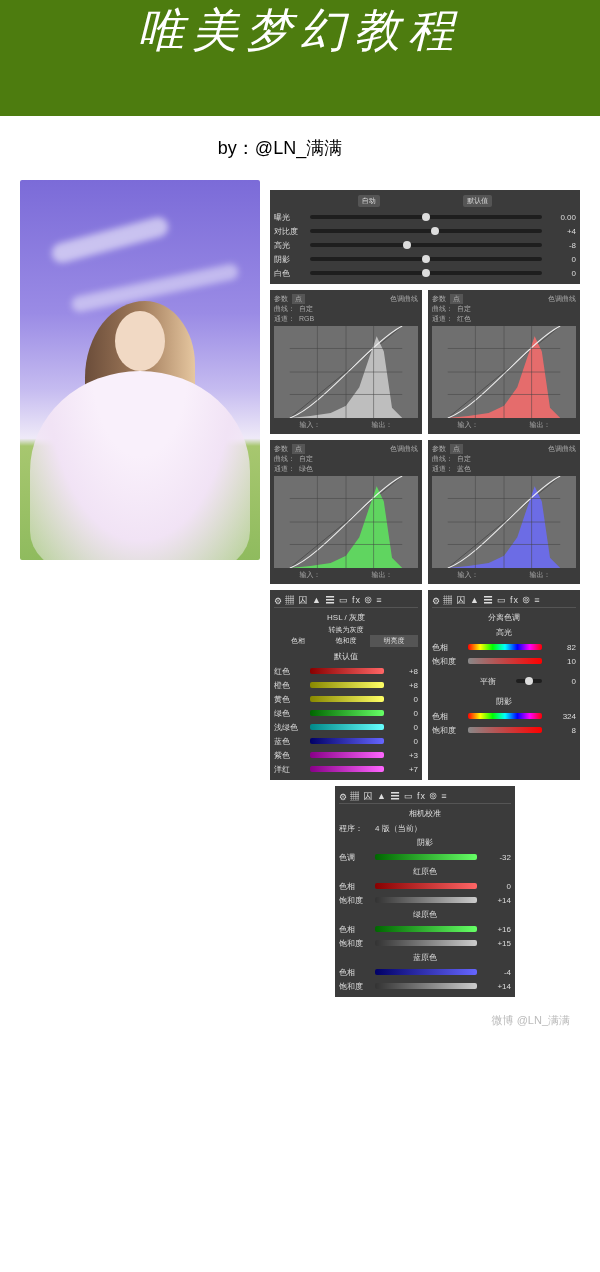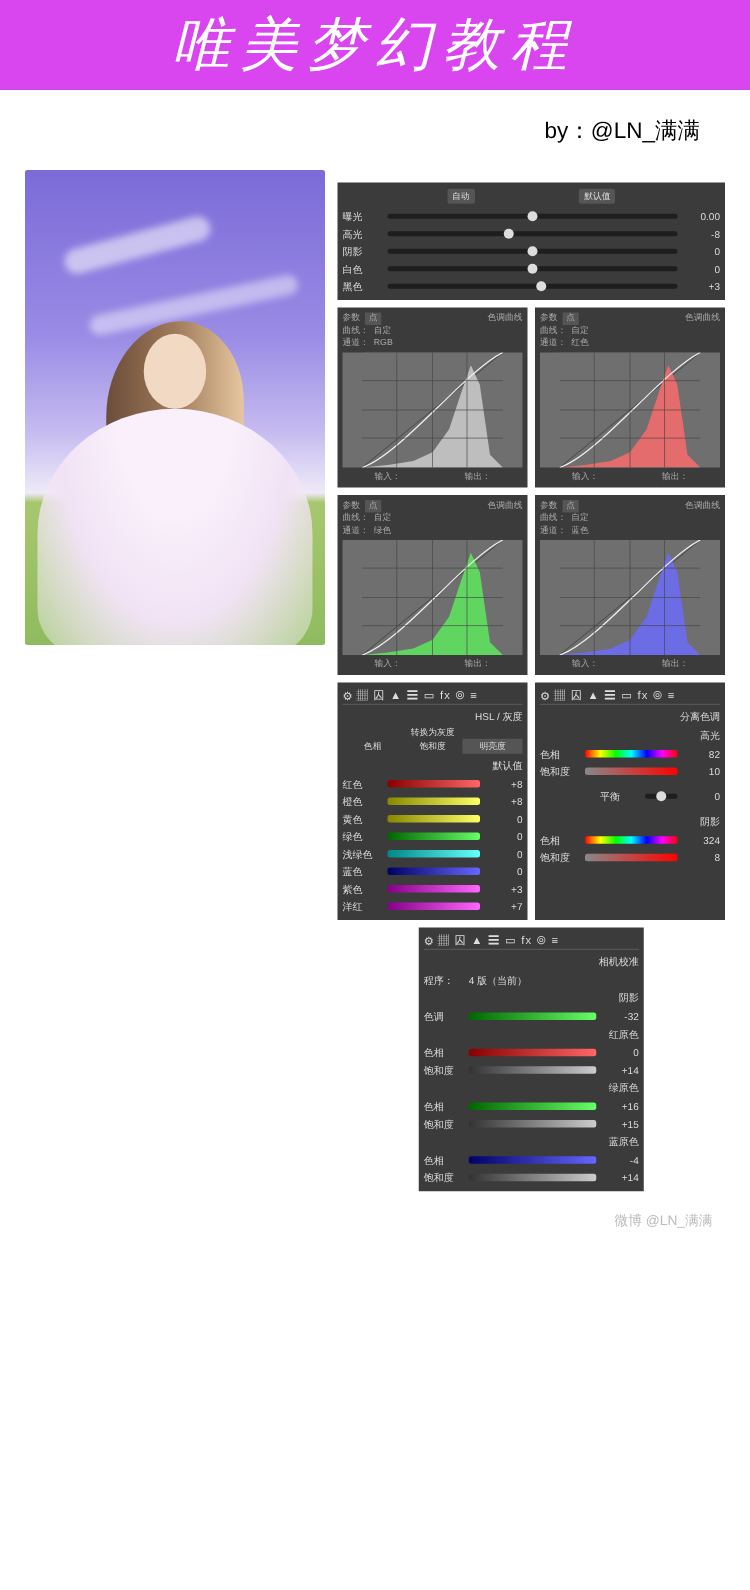--- a/index.html
+++ b/index.html
@@ -1,19 +1,19 @@
 <!DOCTYPE html>
 <html><head>
 <meta charset="utf-8">
 <style>
   * { margin: 0; padding: 0; box-sizing: border-box; }
   body { width: 600px; background: #fff; font-family: "Microsoft YaHei", sans-serif; }
-  .banner { background: #d946ef; height: 72px; display: flex; align-items: center; justify-content: center; margin-bottom: 20px; }
+  .banner { background: #4d7c0f; height: 116px; display: flex; justify-content: center; margin-bottom: 20px; }
   .banner h1 { color: #fff; font-size: 46px; font-style: italic; letter-spacing: 8px; font-weight: normal; font-family: "STKaiti","KaiTi",serif; }
-  .by { text-align: right; padding-right: 40px; font-size: 18px; margin-bottom: 20px; }
+  .by { text-align: center; padding-right: 40px; font-size: 18px; margin-bottom: 20px; }
   .content { display: flex; padding: 0 20px 20px; gap: 10px; }
   .left-col { width: 240px; }
   .sample { width: 240px; height: 380px; border-radius: 2px; overflow: hidden; position: relative; background: linear-gradient(180deg,#7b6bd8 0%,#9a8be5 35%,#c5bbf0 55%,#efeaf8 68%,#a7c76f 70%,#8fbb5e 100%); }
   .sample .figure { position:absolute; left:50%; top:46%; transform:translate(-50%,-20%); width:180px; height:220px; }
   .sample .head { position:absolute; left:50%; top:0; transform:translateX(-50%); width:50px; height:60px; border-radius:50%; background:#f1d9c4; }
   .sample .hair { position:absolute; left:50%; top:-10px; transform:translateX(-50%); width:110px; height:140px; border-radius:60% 50% 30% 30%; background:linear-gradient(90deg,#6b4d3a,#a07a5a,#e6c7a0); }
   .sample .dress { position:absolute; left:50%; top:60px; transform:translateX(-50%); width:220px; height:200px; background:radial-gradient(ellipse at top,#f9f0fb 30%,#f1e3f5 60%,rgba(255,255,255,0.3) 100%); border-radius:50% 50% 20% 20%; }
   .sample .cloud1 { position:absolute; width:120px; height:20px; background:rgba(255,255,255,0.55); border-radius:20px; filter:blur(3px); left:30px; top:50px; transform:rotate(-15deg);}
   .sample .cloud2 { position:absolute; width:170px; height:16px; background:rgba(255,255,255,0.45); border-radius:20px; filter:blur(3px); left:50px; top:100px; transform:rotate(-12deg);}
   .right-col { width: 310px; font-size: 11px; }
@@ -30,21 +30,21 @@
   .curve-panel { background:#3b3b3b; padding:4px; color:#aaa; font-size:7px; }
   .curve-panel .meta { line-height:10px; margin-bottom:2px; }
   .curve-panel .meta div { display:flex; gap:4px; }
   .curve-panel svg { width:100%; height:92px; display:block; background:#6f6f6f; }
   .curve-panel .foot { display:flex; justify-content:space-around; margin-top:2px; }
   .dual { display:flex; gap:6px; }
   .dual .panel { flex:1; }
   .tab-row { display:flex; gap:0; margin-bottom:2px; font-size:7px; }
   .tab-row span { flex:1; text-align:center; padding:1px 0; }
   .tab-row .active { background:#555; }
-  .section-title { text-align:right; font-size:8px; padding:2px 0; }
+  .section-title { text-align:center; font-size:8px; padding:2px 0; }
   .icon-row { display:flex; gap:2px; align-items:center; height:14px; font-size:9px; letter-spacing:1px; border-bottom:1px solid #555; margin-bottom:2px; }
   .split-track { flex:1; height:6px; position:relative; border-radius:2px; }
   .hue-grad { background:linear-gradient(90deg,#f00,#ff0,#0f0,#0ff,#00f,#f0f,#f00); }
   .sat-grad { background:linear-gradient(90deg,#888,#f00); }
   .red-grad { background:linear-gradient(90deg,#800,#f66); }
   .grn-grad { background:linear-gradient(90deg,#060,#6f6); }
   .blu-grad { background:linear-gradient(90deg,#006,#66f); }
   .gray-grad { background:linear-gradient(90deg,#333,#ccc); }
   .yel-grad { background:linear-gradient(90deg,#880,#ff6); }
   .cyn-grad { background:linear-gradient(90deg,#088,#6ff); }
@@ -85,46 +85,46 @@
       </div>
       <div id="basic-rows">
           <div class="row">
       <span class="label">曝光</span>
       <div class="track">
               <div class="thumb" style="left:50%"></div>
             </div>
       <span class="val">0.00</span>
     </div>
           <div class="row">
+      <span class="label">对比度</span>
+      <div class="track">
+              <div class="thumb" style="left:54%"></div>
+            </div>
+      <span class="val">+4</span>
+    </div>
+          <div class="row">
       <span class="label">高光</span>
       <div class="track">
               <div class="thumb" style="left:42%"></div>
             </div>
       <span class="val">-8</span>
     </div>
           <div class="row">
       <span class="label">阴影</span>
       <div class="track">
               <div class="thumb" style="left:50%"></div>
             </div>
       <span class="val">0</span>
     </div>
           <div class="row">
       <span class="label">白色</span>
       <div class="track">
               <div class="thumb" style="left:50%"></div>
             </div>
       <span class="val">0</span>
-    </div>
-          <div class="row">
-      <span class="label">黑色</span>
-      <div class="track">
-              <div class="thumb" style="left:53%"></div>
-            </div>
-      <span class="val">+3</span>
     </div>
         </div>
     </div>
 
     <div class="curve-grid" id="curve-grid">
         <div class="curve-panel">
       <div class="meta">
         <div>
               <span>参数</span>
               <span style="background:#555;padding:0 3px;">点</span>

